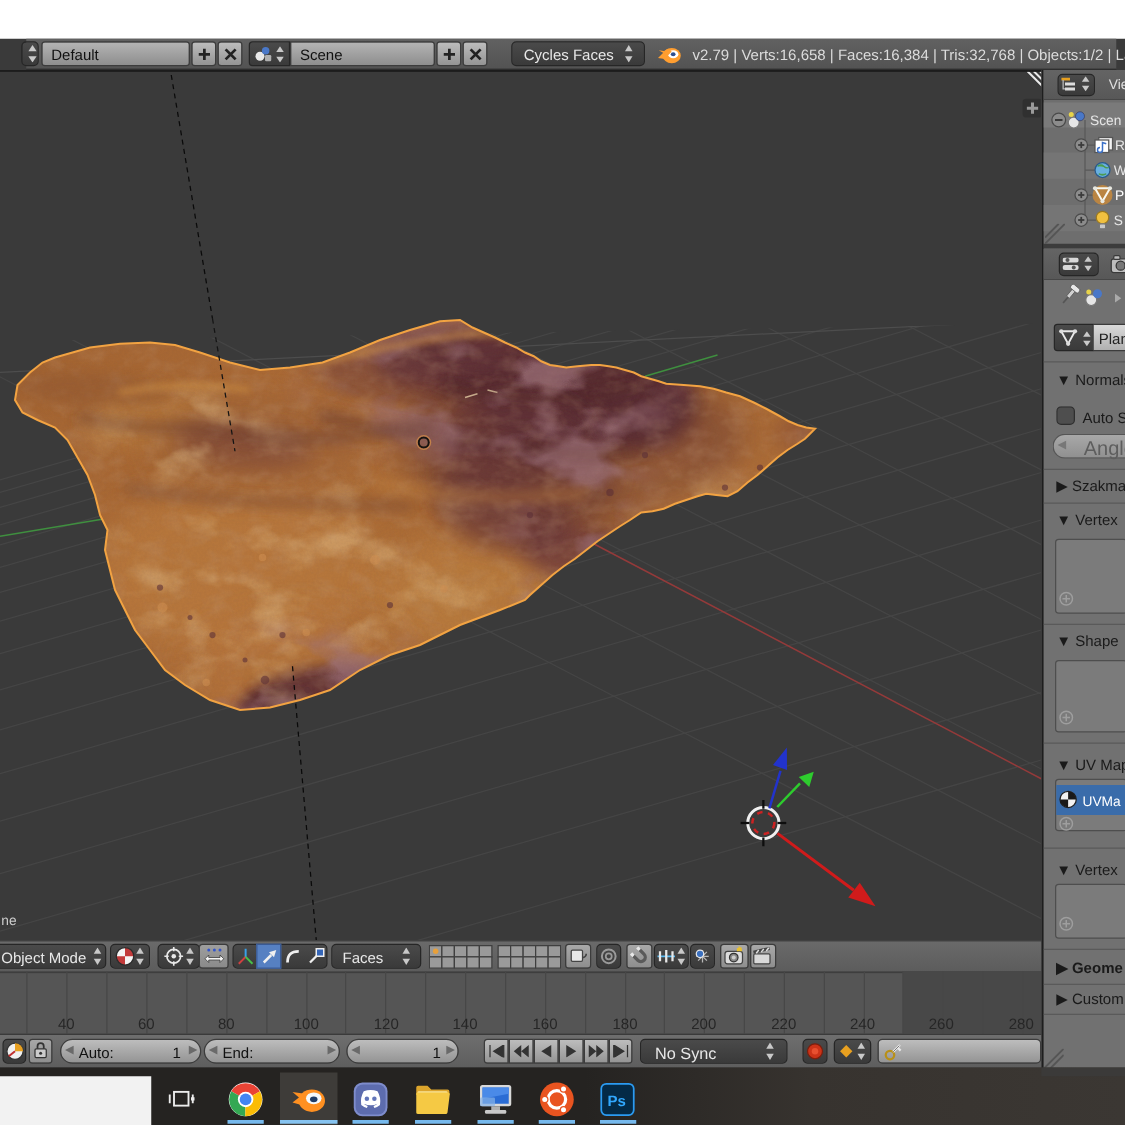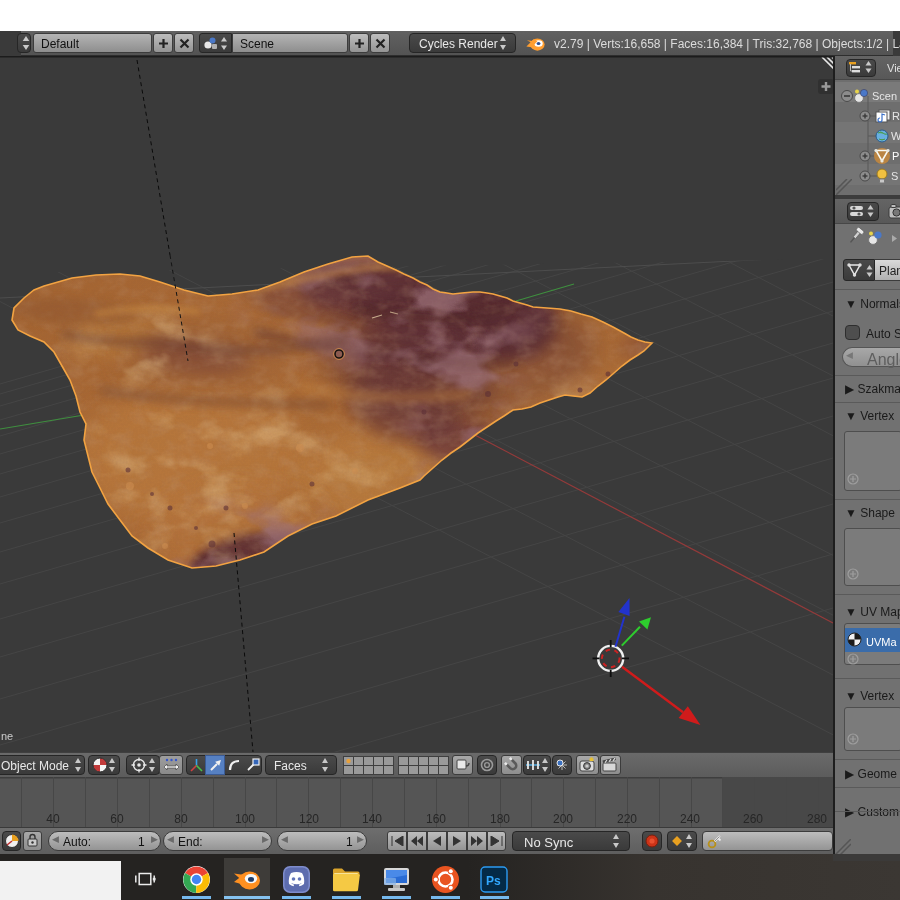--- a/index.html
+++ b/index.html
@@ -54,21 +54,21 @@
     <div class="abs bl-light" style="left:328px;top:2px;width:20px;height:20px;border-radius:3px;"></div>
     <svg class="abs" style="left:333px;top:7px;" width="11" height="11">
         <path d="M5.5 1 V10 M1 5.5 H10" stroke="#222" stroke-width="2.2"></path>
       </svg>
     <div class="abs bl-light" style="left:349px;top:2px;width:20px;height:20px;border-radius:3px;"></div>
     <svg class="abs" style="left:354px;top:7px;" width="11" height="11">
         <path d="M1.5 1.5 L9.5 9.5 M9.5 1.5 L1.5 9.5" stroke="#222" stroke-width="2.2"></path>
       </svg>
 
     <div class="abs bl-dark" style="left:388px;top:2px;width:107px;height:20px;"></div>
-    <div class="txt" style="left:398px;top:6px;font-size:12px;color:#e8e8e8;">Cycles Render</div>
+    <div class="txt" style="left:398px;top:6px;font-size:12px;color:#e8e8e8;">Cycles Faces</div>
     <svg class="abs" style="left:478px;top:5px;" width="8" height="14">
         <path d="M4 0 L7 5 H1 Z" fill="#c9c9c9"></path>
         <path d="M4 14 L1 9 H7 Z" fill="#c9c9c9"></path>
       </svg>
 
     <svg class="abs" style="left:505px;top:4px;" width="19" height="17" viewBox="0 0 100 85">
       <ellipse cx="60" cy="48" rx="38" ry="32" fill="#ff9e30"></ellipse>
       <ellipse cx="66" cy="42" rx="22" ry="17" fill="#fff"></ellipse>
       <ellipse cx="66" cy="42" rx="10" ry="8" fill="#2f4f8f"></ellipse>
       <path d="M2 58 L40 20 L60 30 L30 62 Z" fill="#ff9e30"></path>
@@ -729,23 +729,23 @@
         </svg>
       <div class="abs" style="left:0;top:479px;width:65px;height:1px;background:#5a5a5a;"></div>
       <div class="txt" style="left:10px;top:490px;font-size:12px;color:#1a1a1a;">▼ Vertex </div>
 
       <div class="abs" style="left:9px;top:508px;width:58px;height:44px;background:#7b7b7b;border:1px solid #4e4e4e;border-radius:3px;box-sizing:border-box;"></div>
       <svg class="abs" style="left:12px;top:534px;" width="12" height="12">
           <circle cx="6" cy="6" r="5" fill="none" stroke="#9e9e9e" stroke-width="1.2"></circle>
           <path d="M6 3 V9 M3 6 H9" stroke="#9e9e9e" stroke-width="1.2"></path>
         </svg>
       <div class="abs" style="left:0;top:560px;width:65px;height:1px;background:#5a5a5a;"></div>
-      <div class="txt" style="left:10px;top:568px;font-size:12px;color:#1a1a1a;">▶ Geome</div>
+      <div class="txt" style="left:10px;top:568px;font-size:12px;color:#1a1a1a;font-weight:bold;">▶ Geome</div>
       <div class="abs" style="left:0;top:588px;width:65px;height:1px;background:#5a5a5a;"></div>
-      <div class="txt" style="left:10px;top:593px;font-size:12px;color:#1a1a1a;margin-top:13px;">▶ Custom</div>
+      <div class="txt" style="left:10px;top:593px;font-size:12px;color:#1a1a1a;">▶ Custom</div>
       <div class="abs" style="left:0;top:612px;width:65px;height:1px;background:#5a5a5a;"></div>
 
       <svg class="abs" style="left:0;top:640px;" width="16" height="16">
           <path d="M0 16 L16 0 M5 16 L16 5" stroke="#555" stroke-width="1.5"></path>
         </svg>
     </div>
   </div>
 
   <div id="taskbar" class="abs" style="left:0;top:854px;width:900px;height:46px;background:linear-gradient(90deg,#252321 0%,#252321 52%,#37332f 72%,#3b3733 100%);">
 

